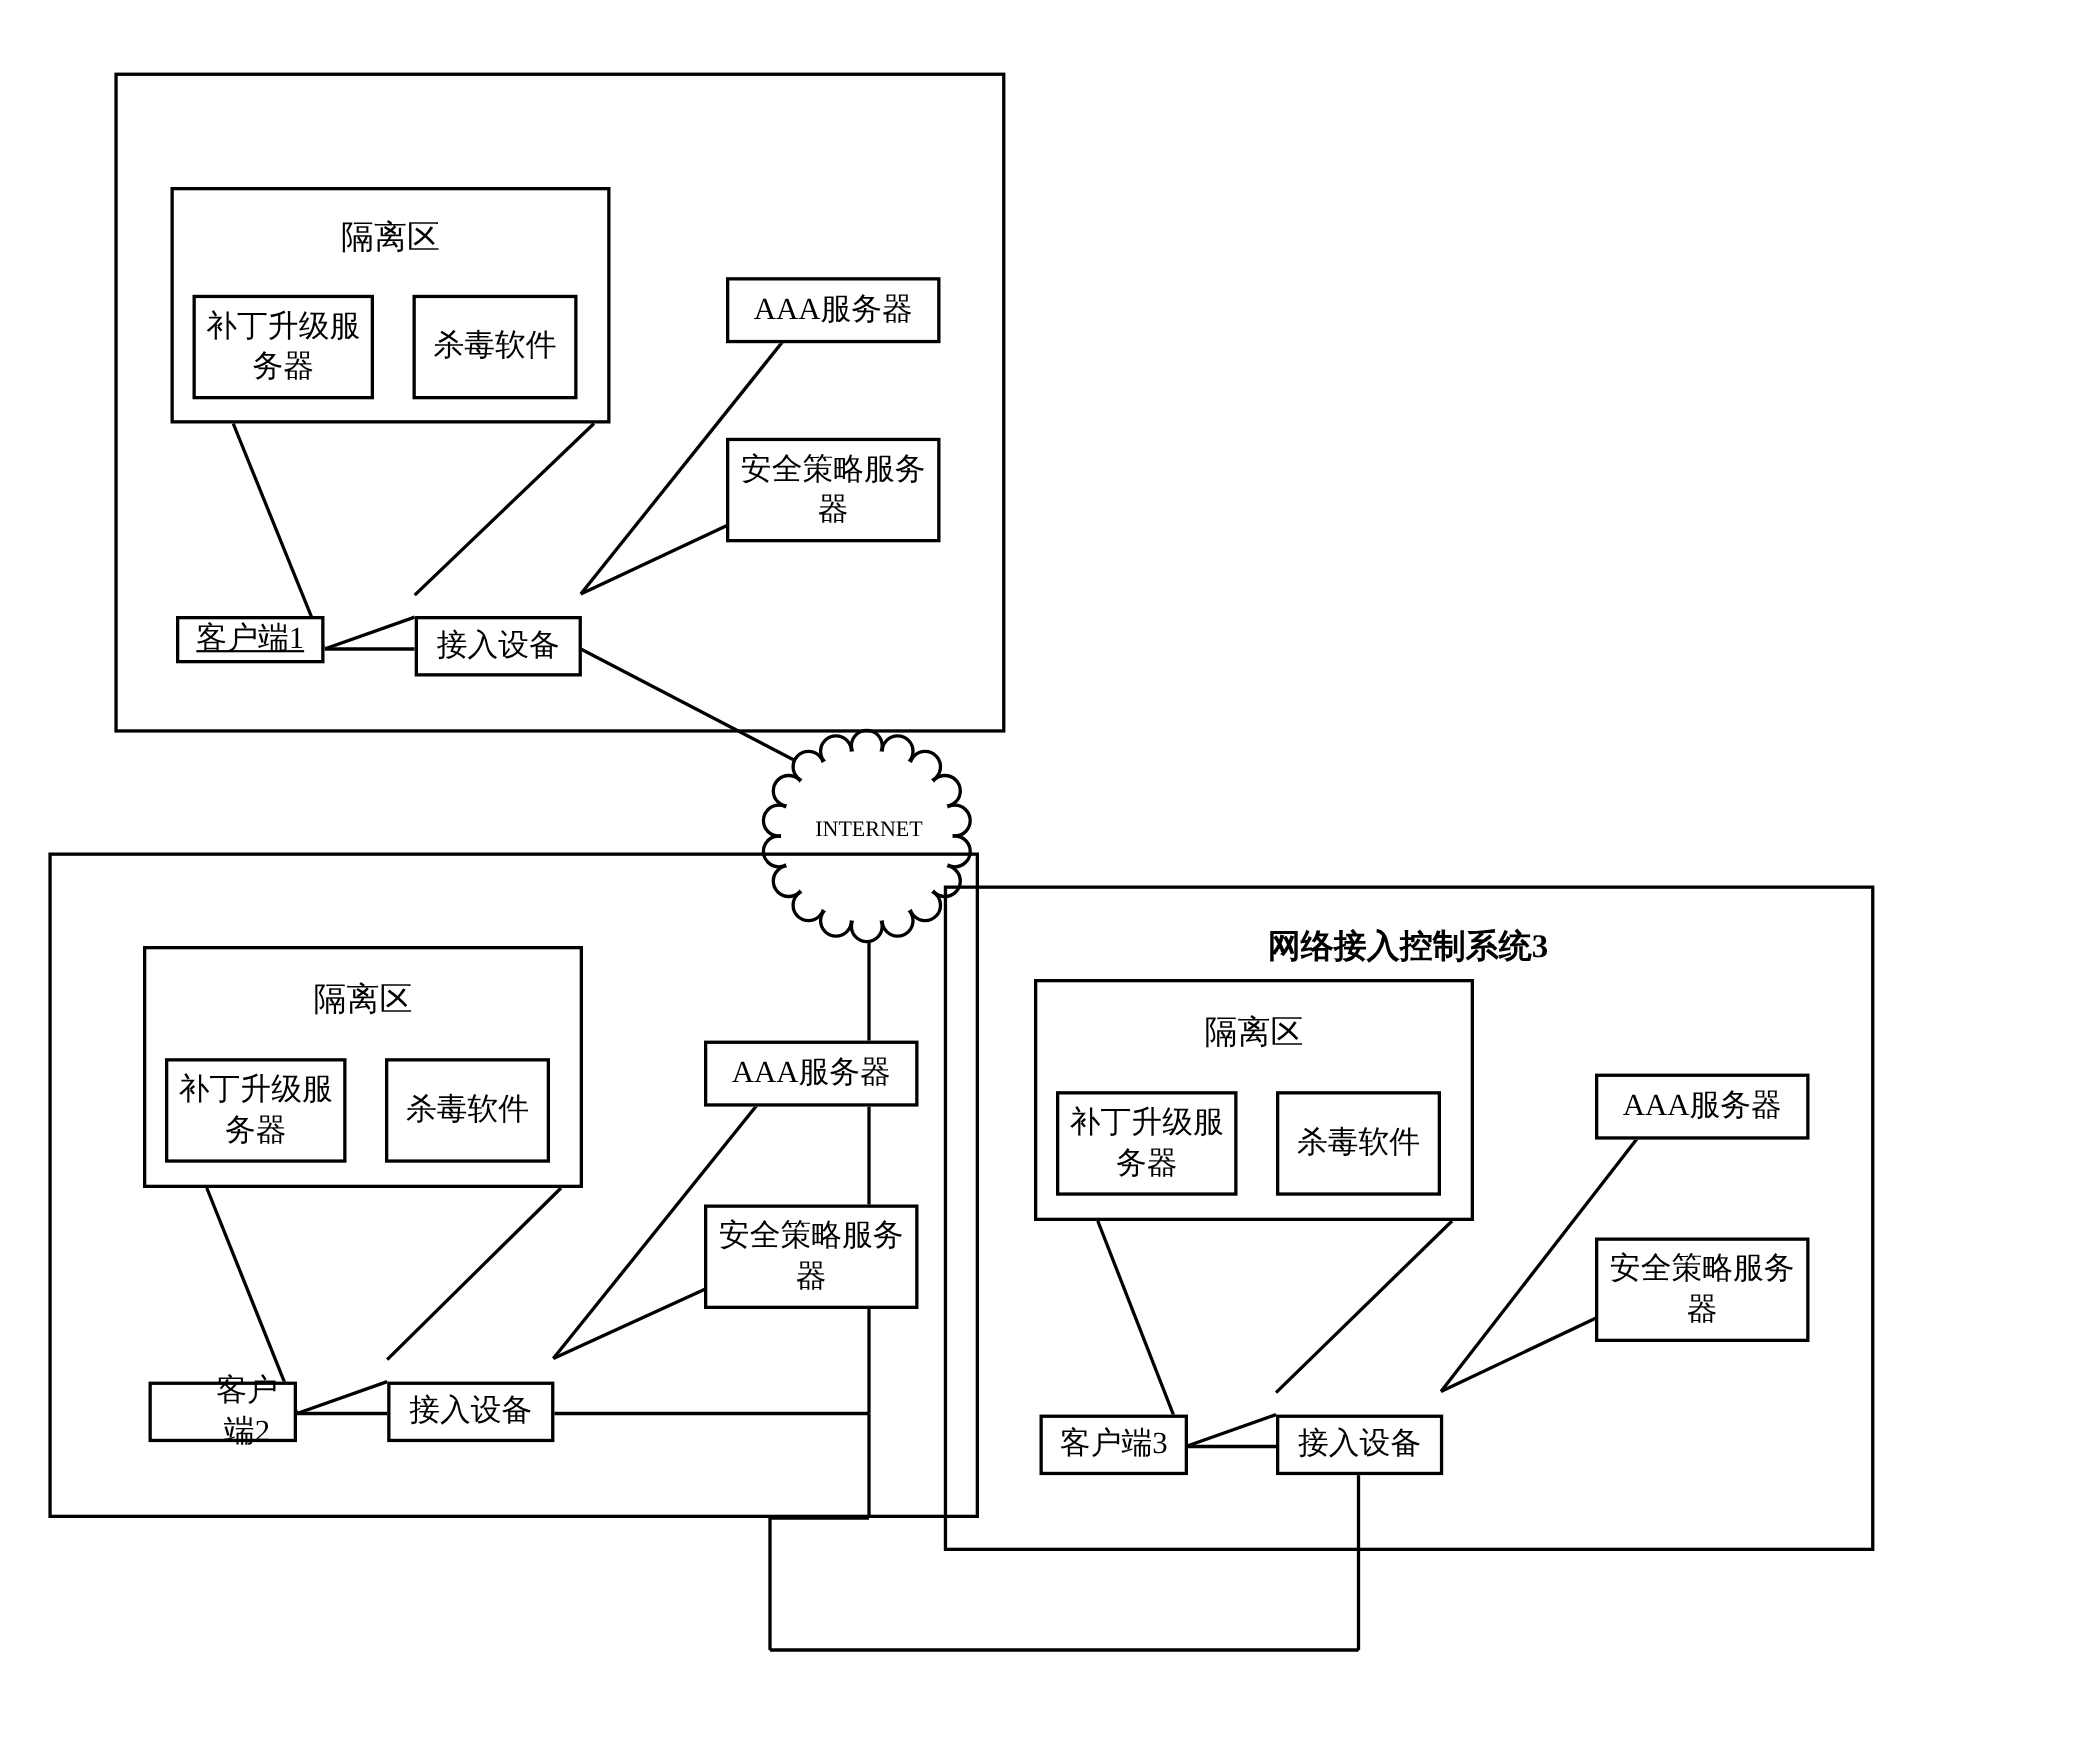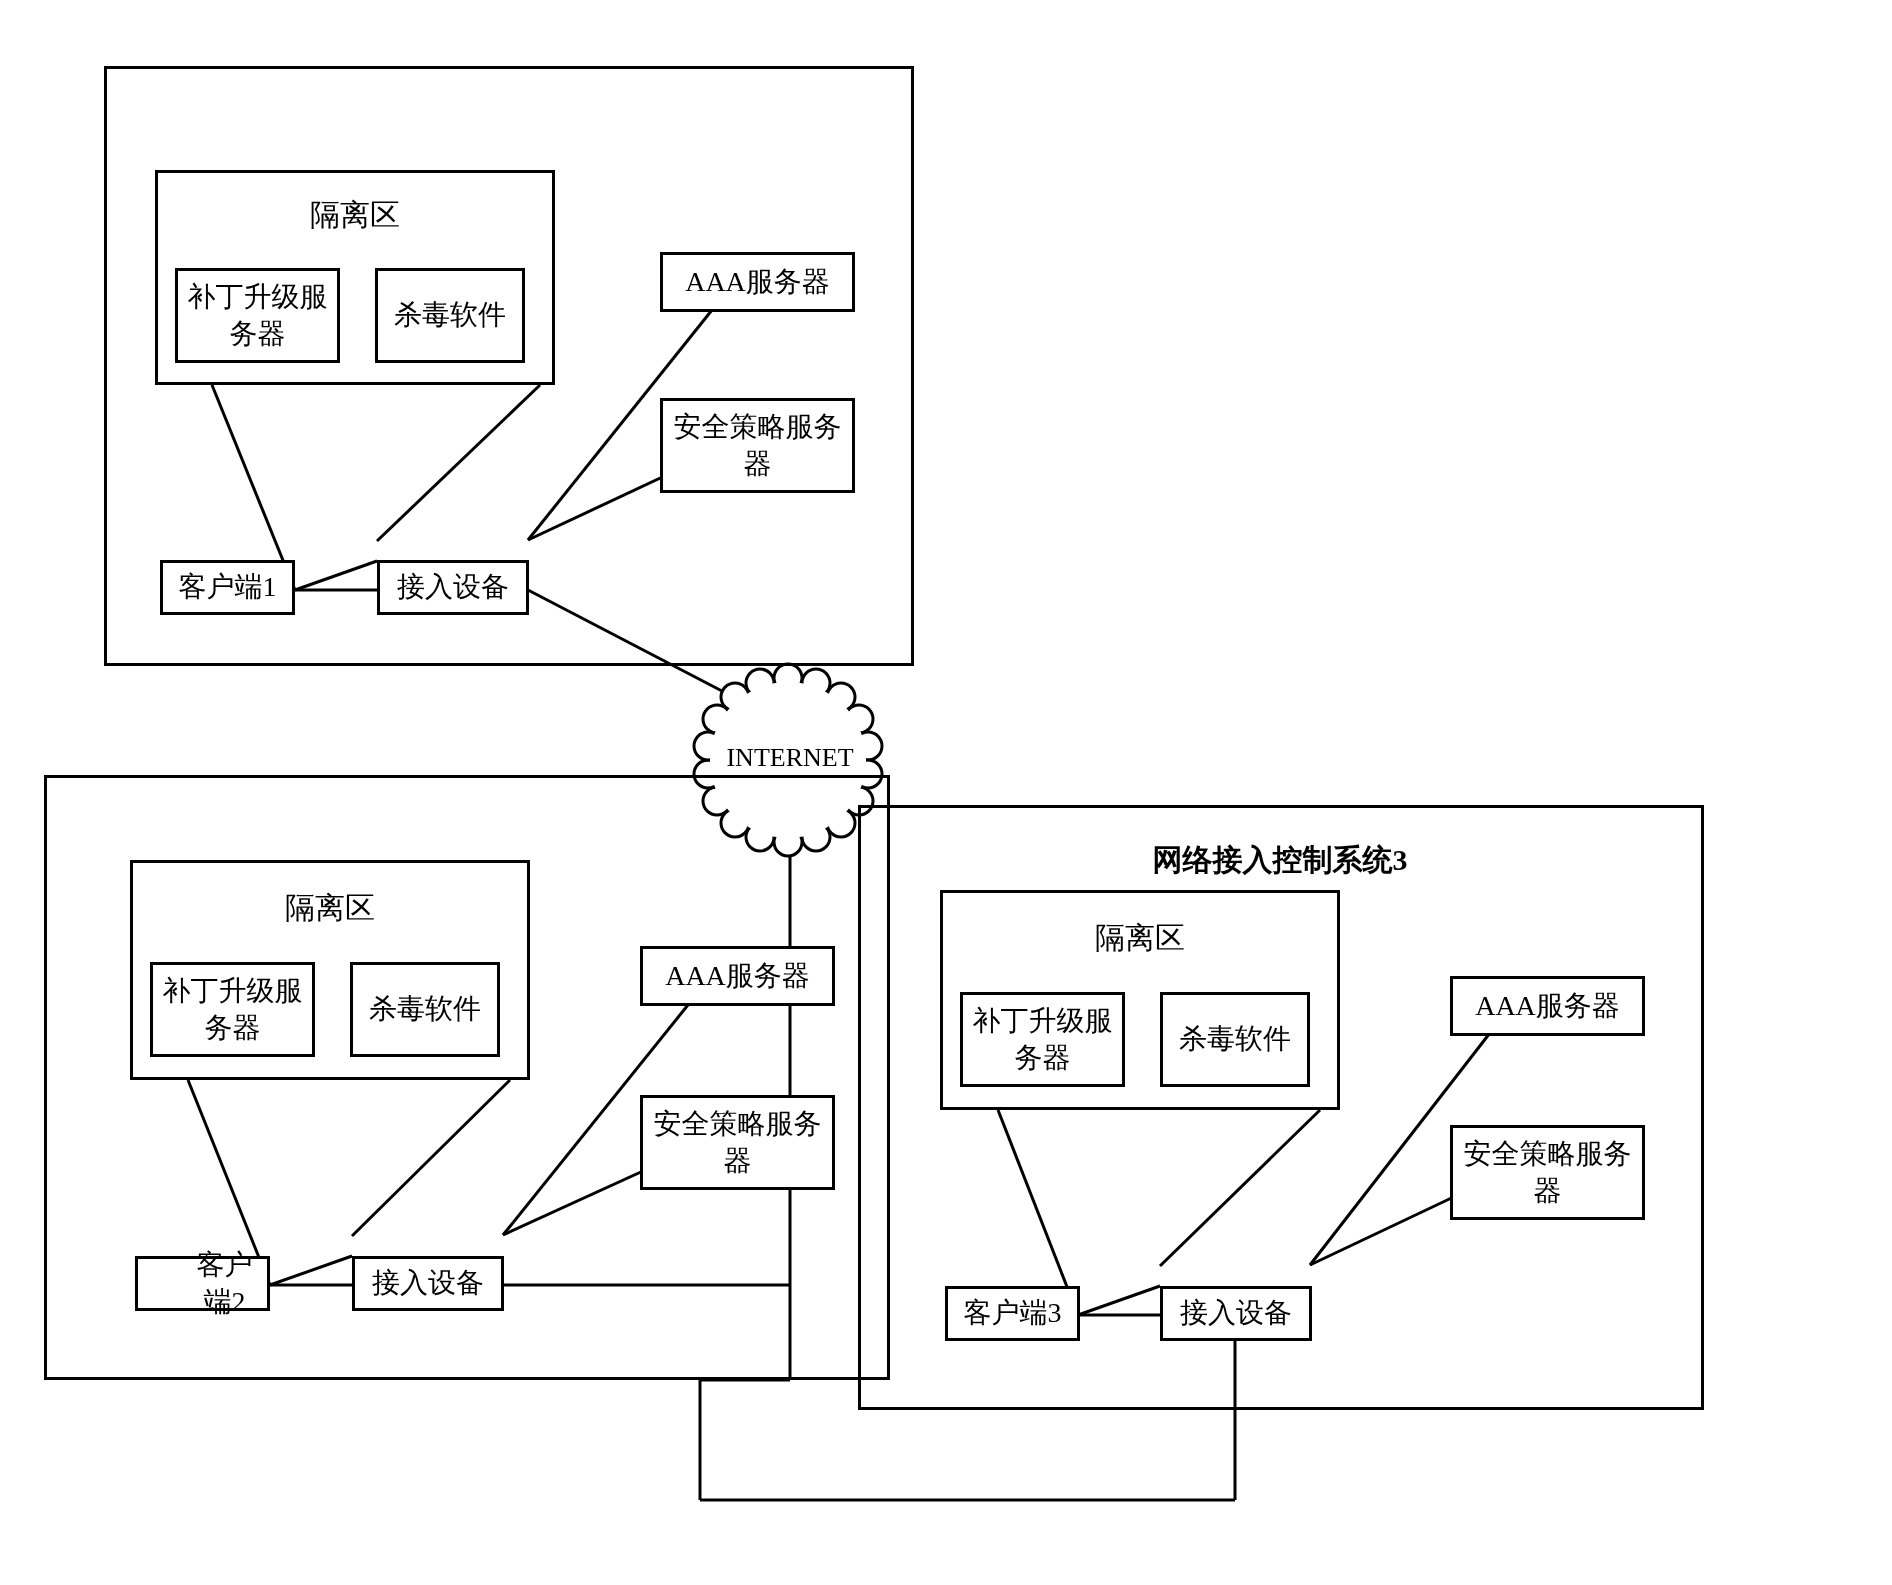--- a/index.html
+++ b/index.html
@@ -41,21 +41,21 @@
   }
   svg.wires {
     position: absolute;
     left: 0; top: 0;
     width: 1892px;
     height: 1585px;
     pointer-events: none;
   }
   .cloud-label {
     position: absolute;
-    font-size: 26px;
+    font-size: 20px;
     font-family: "Times New Roman", serif;
     text-align: center;
   }
 </style>
 </head>
 <body>
 
 <div class="canvas">
 
   <svg class="wires">
@@ -134,21 +134,21 @@
     <span>杀毒软件</span>
   </div>
 
   <div class="box" style="left:660px; top:252px; width:195px; height:60px;">
     <span>AAA服务器</span>
   </div>
   <div class="box" style="left:660px; top:398px; width:195px; height:95px;">
     <span>安全策略服务器</span>
   </div>
 
-  <div class="box" style="left:160px; top:560px; width:135px; height:55px;">
+  <div class="box" style="left:160px; top:560px; width:135px; height:43px;text-decoration:underline;">
     <span>客户端1</span>
   </div>
   <div class="box" style="left:377px; top:560px; width:152px; height:55px;">
     <span>接入设备</span>
   </div>
 
   <div class="outer" style="left:44px; top:775px; width:846px; height:605px;"></div>
 
   <div class="outer" style="left:130px; top:860px; width:400px; height:220px;"></div>
   <div class="title" style="left:255px; top:888px; width:150px;">隔离区</div>

